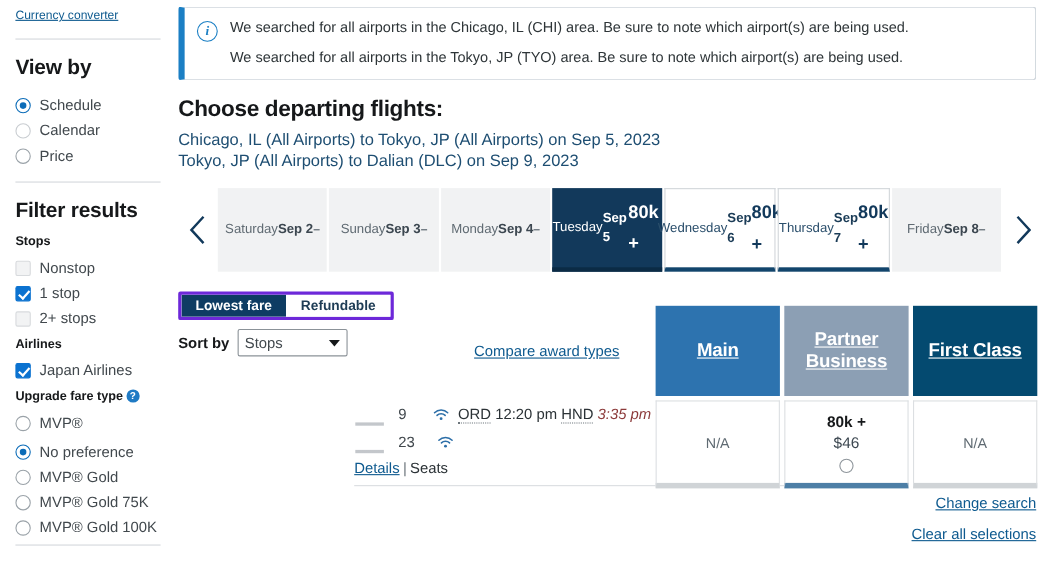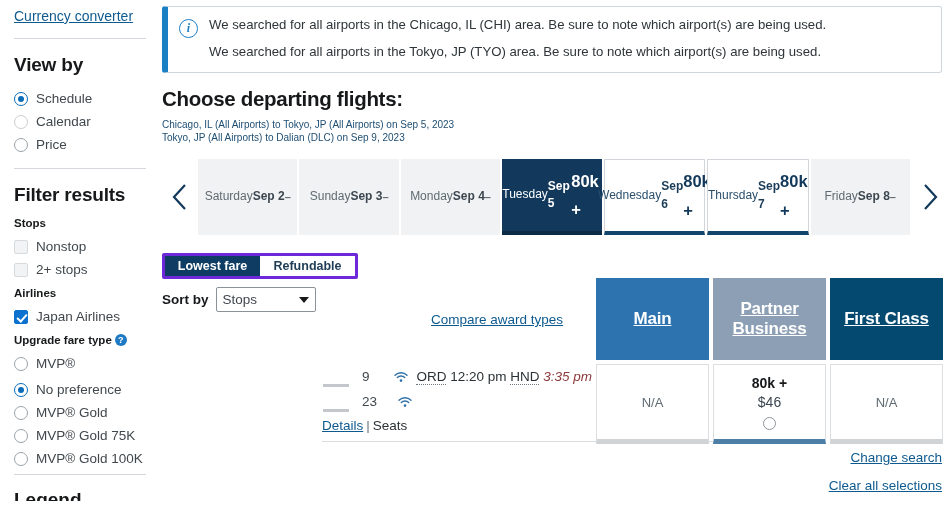--- a/index.html
+++ b/index.html
@@ -13,21 +13,21 @@
     position:relative;
   }
 
   
   #sidebar {
     position:absolute; left:0; top:0; width:160px; height:512px;
     padding:0 14px 0 14px;
   }
   .side-link {
     display:inline-block;
-    color:#0e5a8f; font-size:14px; text-decoration:underline;
+    color:#0e5a8f; font-size:11px; text-decoration:underline;
     margin-top:8px; cursor:pointer;
   }
   .side-rule { border-top:1px solid #d4d8dc; margin:13px 0 0 0; }
   .side-h2 {
     font-size:19px; font-weight:bold; color:#16181a;
     margin:15px 0 11px 0; letter-spacing:-.2px;
   }
   .side-h3 {
     font-size:11.5px; font-weight:bold; color:#16181a;
     margin:10px 0 6px 0;
@@ -88,21 +88,21 @@
     text-align:center; line-height:17px; margin-top:2px; font-weight:bold;
   }
   .banner p { margin:0 0 10px 0; font-size:13.2px; color:#2e3538; line-height:1.25; }
   .banner p:last-child { margin-bottom:0; }
 
   
   .page-h1 {
     font-size:20.5px; font-weight:bold; color:#16181a;
     margin:14px 0 8px 2px; letter-spacing:-.3px;
   }
-  .route { font-size:10px; color:#1e4e72; margin:0 0 2px 2px; }
+  .route { font-size:15px; color:#1e4e72; margin:0 0 2px 2px; }
 
   
   .datestrip {
     display:flex; align-items:stretch; margin:16px 0 0 2px; height:76px;
   }
   .arrow {
     width:36px; display:flex; align-items:center; justify-content:center;
     cursor:pointer; color:#12395b;
   }
   .arrow svg { display:block; }
@@ -229,20 +229,24 @@
     <span class="lbl">Price</span>
   </div>
 
   <div class="side-rule" style="margin-top:16px"></div>
   <div class="side-h2">Filter results</div>
   <div class="side-h3">Stops</div>
 
   <div class="opt-row">
     <span class="cbox muted"></span>
     <span class="lbl">Nonstop</span>
+  </div>
+  <div class="opt-row">
+    <span class="cbox checked"></span>
+    <span class="lbl">1 stop</span>
   </div>
   <div class="opt-row">
     <span class="cbox muted"></span>
     <span class="lbl">2+ stops</span>
   </div>
 
   <div class="side-h3">Airlines</div>
   <div class="opt-row">
     <span class="cbox checked"></span>
     <span class="lbl">Japan Airlines</span>

